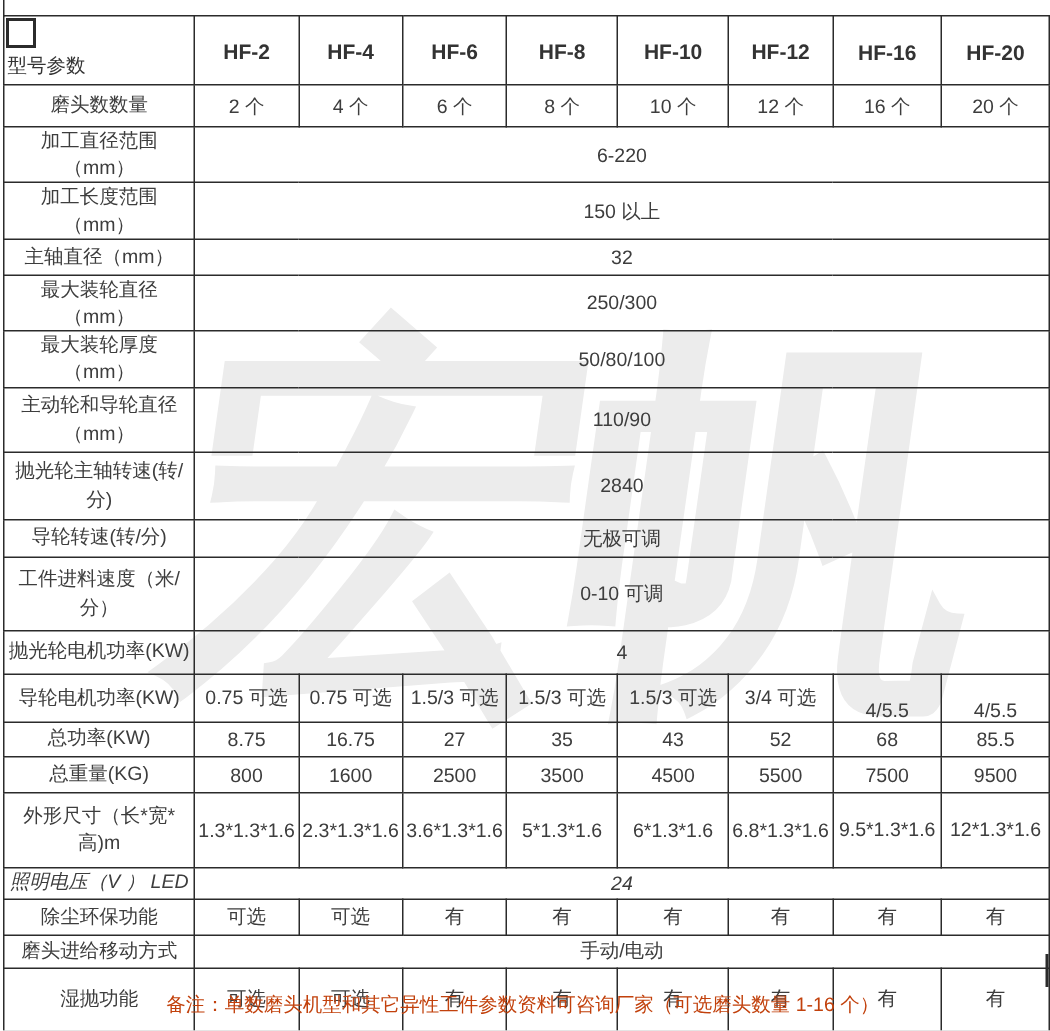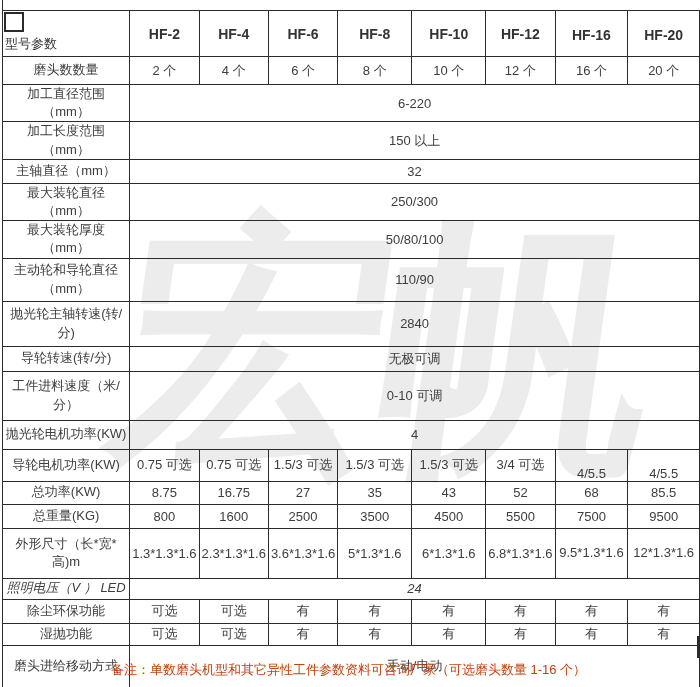--- a/index.html
+++ b/index.html
@@ -216,33 +216,33 @@
           <td>可选</td>
           <td>可选</td>
           <td>有</td>
           <td>有</td>
           <td>有</td>
           <td>有</td>
           <td>有</td>
           <td>有</td>
         </tr>
         <tr>
-          <td class="label">湿抛功能</td>
-          <td>可选</td>
-          <td>可选</td>
-          <td>有</td>
-          <td>有</td>
-          <td>有</td>
-          <td>有</td>
-          <td>有</td>
-          <td>有</td>
-        </tr>
-        <tr>
           <td class="label">磨头进给移动方式</td>
           <td class="span-cell" colspan="8">手动/电动</td>
+        </tr>
+        <tr>
+          <td class="label">湿抛功能</td>
+          <td>可选</td>
+          <td>可选</td>
+          <td>有</td>
+          <td>有</td>
+          <td>有</td>
+          <td>有</td>
+          <td>有</td>
+          <td>有</td>
         </tr>
         <tr>
           <td class="label">外圆粗糙度 um</td>
           <td>Ra0.2</td>
           <td>Ra0.2</td>
           <td>Ra0.2</td>
           <td>Ra0.2</td>
           <td>Ra0.2</td>
           <td>Ra0.1</td>
           <td>Ra0.05</td>

